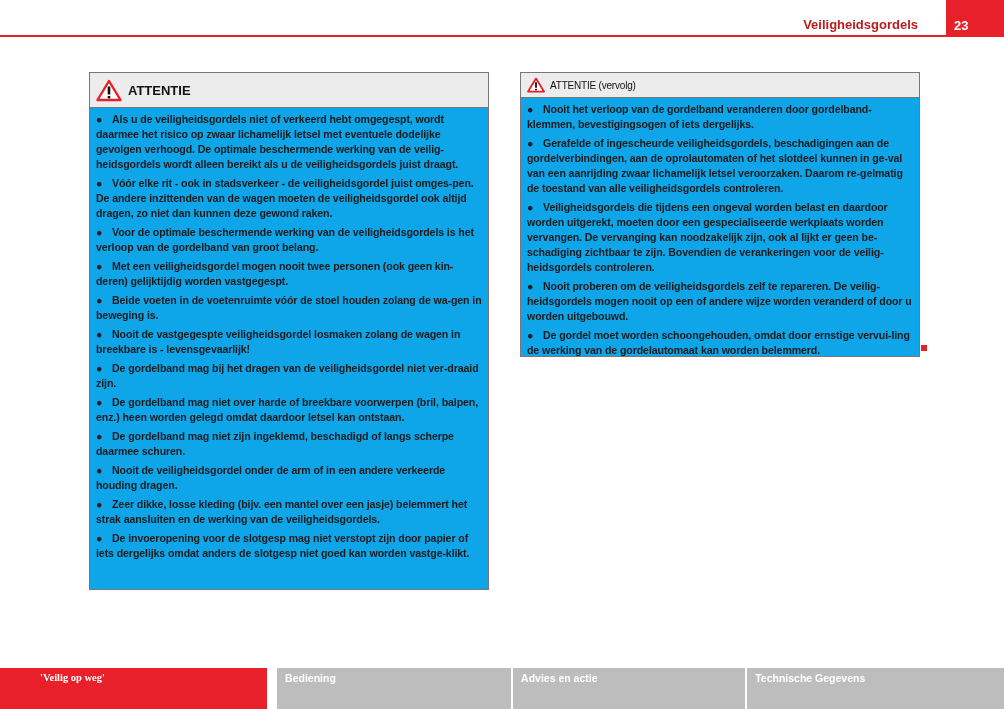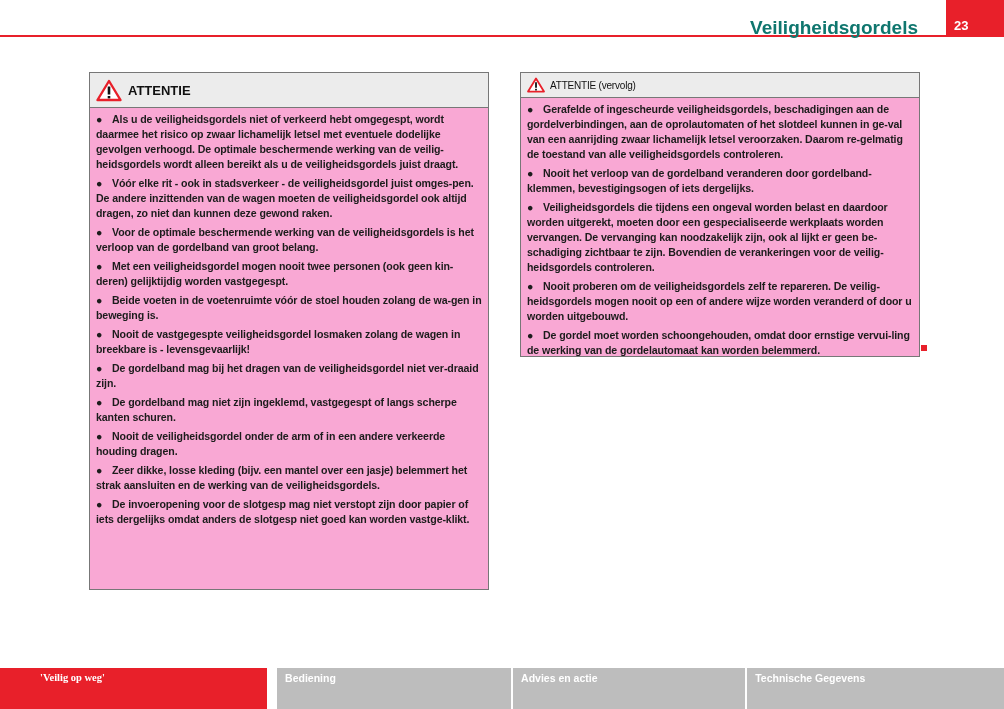--- a/index.html
+++ b/index.html
@@ -8,32 +8,32 @@
       background: #ffffff;
       font-family: "Liberation Sans", "DejaVu Sans", sans-serif;
       color: #1a1a1a;
     }
     .header-line {
       position: absolute; left: 0; top: 35px; width: 1004px; height: 2px;
       background: #e8202a;
     }
     .header-title {
       position: absolute; top: 17px; right: 86px;
-      font-size: 19px; font-weight: bold; color: #0f766e;
+      font-size: 13px; font-weight: bold; color: #b91c1c;
     }
     .page-number-box {
       position: absolute; top: 0; left: 946px; width: 66px; height: 37px;
       background: #e8202a;
     }
     .page-number {
       position: absolute; left: 8px; top: 18px;
       font-size: 13px; font-weight: bold; color: #fff;
     }
     .warn-box {
-      position: absolute; border: 1px solid #777; background: #f9a8d4;
+      position: absolute; border: 1px solid #777; background: #0ea5e9;
     }
     .warn-box.left { left: 89px; top: 72px; width: 398px; height: 516px; }
     .warn-box.right { left: 520px; top: 72px; width: 398px; height: 283px; }
     .warn-head {
       background: #ececec; border-bottom: 1px solid #777;
       display: flex; align-items: center;
     }
     .left .warn-head { height: 34px; padding-left: 6px; }
     .right .warn-head { height: 24px; padding-left: 6px; }
     .warn-title { font-weight: bold; color: #111; }
@@ -83,39 +83,40 @@
     <span class="warn-title">ATTENTIE</span>
   </div>
   <div class="warn-body">
     <div class="item"><span class="bullet">●</span><span>Als u de veiligheidsgordels niet of verkeerd hebt omgegespt, wordt daarmee het risico op zwaar lichamelijk letsel met eventuele dodelijke gevolgen verhoogd. De optimale beschermende werking van de veilig-heidsgordels wordt alleen bereikt als u de veiligheidsgordels juist draagt.</span></div>
     <div class="item"><span class="bullet">●</span><span>Vóór elke rit - ook in stadsverkeer - de veiligheidsgordel juist omges-pen. De andere inzittenden van de wagen moeten de veiligheidsgordel ook altijd dragen, zo niet dan kunnen deze gewond raken.</span></div>
     <div class="item"><span class="bullet">●</span><span>Voor de optimale beschermende werking van de veiligheidsgordels is het verloop van de gordelband van groot belang.</span></div>
     <div class="item"><span class="bullet">●</span><span>Met een veiligheidsgordel mogen nooit twee personen (ook geen kin-deren) gelijktijdig worden vastgegespt.</span></div>
     <div class="item"><span class="bullet">●</span><span>Beide voeten in de voetenruimte vóór de stoel houden zolang de wa-gen in beweging is.</span></div>
     <div class="item"><span class="bullet">●</span><span>Nooit de vastgegespte veiligheidsgordel losmaken zolang de wagen in breekbare is - levensgevaarlijk!</span></div>
     <div class="item"><span class="bullet">●</span><span>De gordelband mag bij het dragen van de veiligheidsgordel niet ver-draaid zijn.</span></div>
-    <div class="item"><span class="bullet">●</span><span>De gordelband mag niet zijn ingeklemd, vastgegespt of langs scherpe kanten schuren.</span></div>
+    <div class="item"><span class="bullet">●</span><span>De gordelband mag niet over harde of breekbare voorwerpen (bril, balpen, enz.) heen worden gelegd omdat daardoor letsel kan ontstaan.</span></div>
+    <div class="item"><span class="bullet">●</span><span>De gordelband mag niet zijn ingeklemd, beschadigd of langs scherpe daarmee schuren.</span></div>
     <div class="item"><span class="bullet">●</span><span>Nooit de veiligheidsgordel onder de arm of in een andere verkeerde houding dragen.</span></div>
     <div class="item"><span class="bullet">●</span><span>Zeer dikke, losse kleding (bijv. een mantel over een jasje) belemmert het strak aansluiten en de werking van de veiligheidsgordels.</span></div>
     <div class="item"><span class="bullet">●</span><span>De invoeropening voor de slotgesp mag niet verstopt zijn door papier of iets dergelijks omdat anders de slotgesp niet goed kan worden vastge-klikt.</span></div>
   </div>
 </div>
 
 <div class="warn-box right">
   <div class="warn-head">
     <svg width="18" height="16" viewBox="0 0 26 23">
       <path d="M13 2 L24.5 21 L1.5 21 Z" fill="#fff" stroke="#e8202a" stroke-width="2.6" stroke-linejoin="round"></path>
       <rect x="11.7" y="7.5" width="2.6" height="8" fill="#111"></rect>
       <rect x="11.7" y="17" width="2.6" height="2.4" fill="#111"></rect>
     </svg>
     <span class="warn-title">ATTENTIE (vervolg)</span>
   </div>
   <div class="warn-body">
+    <div class="item"><span class="bullet">●</span><span>Nooit het verloop van de gordelband veranderen door gordelband-klemmen, bevestigingsogen of iets dergelijks.</span></div>
     <div class="item"><span class="bullet">●</span><span>Gerafelde of ingescheurde veiligheidsgordels, beschadigingen aan de gordelverbindingen, aan de oprolautomaten of het slotdeel kunnen in ge-val van een aanrijding zwaar lichamelijk letsel veroorzaken. Daarom re-gelmatig de toestand van alle veiligheidsgordels controleren.</span></div>
-    <div class="item"><span class="bullet">●</span><span>Nooit het verloop van de gordelband veranderen door gordelband-klemmen, bevestigingsogen of iets dergelijks.</span></div>
     <div class="item"><span class="bullet">●</span><span>Veiligheidsgordels die tijdens een ongeval worden belast en daardoor worden uitgerekt, moeten door een gespecialiseerde werkplaats worden vervangen. De vervanging kan noodzakelijk zijn, ook al lijkt er geen be-schadiging zichtbaar te zijn. Bovendien de verankeringen voor de veilig-heidsgordels controleren.</span></div>
     <div class="item"><span class="bullet">●</span><span>Nooit proberen om de veiligheidsgordels zelf te repareren. De veilig-heidsgordels mogen nooit op een of andere wijze worden veranderd of door u worden uitgebouwd.</span></div>
     <div class="item"><span class="bullet">●</span><span>De gordel moet worden schoongehouden, omdat door ernstige vervui-ling de werking van de gordelautomaat kan worden belemmerd.</span></div>
   </div>
 </div>
 <div class="end-marker"></div>
 
 <div class="footer">
   <div class="tab tab1 active">'Veilig op weg'</div>
   <div class="tab tab2">Bediening</div>

